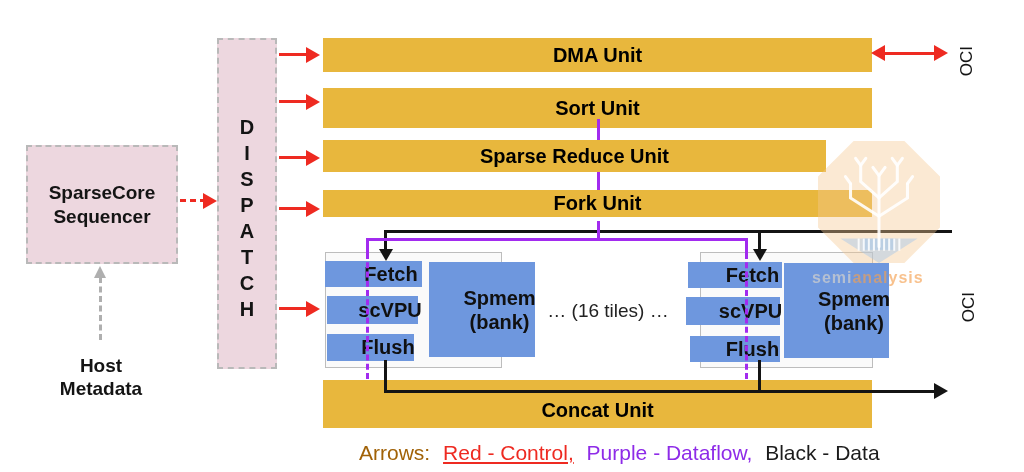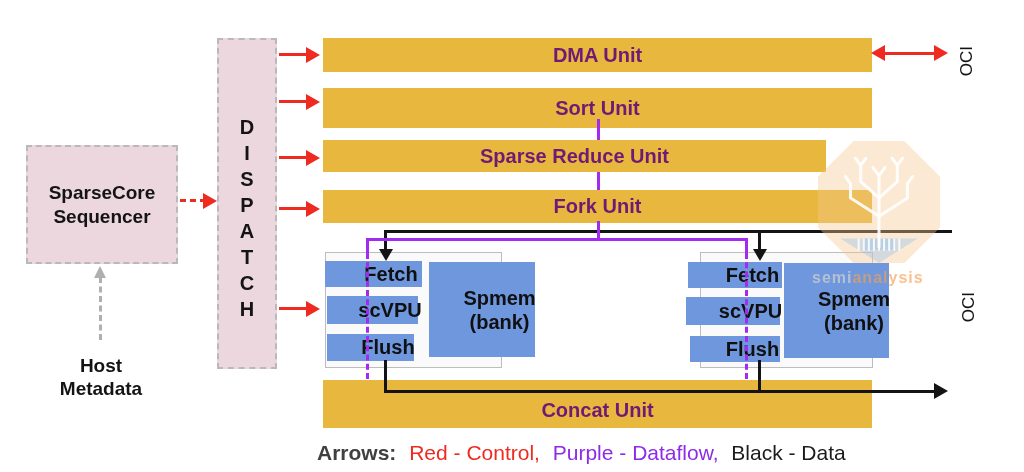--- a/index.html
+++ b/index.html
@@ -10,21 +10,21 @@
   }
   .abs{position:absolute;box-sizing:border-box;}
   
   .pinkbox{background:var(--pink);border:2px dashed #b9b9b9;}
   .seq-label{display:flex;flex-direction:column;align-items:center;justify-content:center;
     width:100%;height:100%;font-weight:bold;font-size:19px;line-height:24px;}
   .dispatch-letters{display:flex;flex-direction:column;align-items:center;justify-content:center;
     width:100%;height:100%;font-weight:bold;font-size:20px;line-height:26px;transform:translateY(14px);}
   
   .bar{background:var(--gold);display:flex;align-items:center;justify-content:center;
-    font-weight:bold;font-size:20px;color:#701a75;z-index:2;}
+    font-weight:bold;font-size:20px;color:#000000;z-index:2;}
   
   .frame{background:#fafafa;border:1px solid #bdbdbd;z-index:3;}
   .bluebox{background:var(--blue);display:flex;align-items:center;justify-content:center;
     font-weight:bold;font-size:20px;color:#101010;z-index:4;padding-left:35px;}
   .spmem{flex-direction:column;line-height:24px;}
   
   .redline{background:var(--red);z-index:6;}
   .reddash{border-top:3px dashed var(--red);background:none;z-index:6;}
   .purpleline{background:var(--purple);z-index:6;}
   .purpledash{border-left:3px dashed var(--purple);background:none;z-index:6;width:0;}
@@ -37,22 +37,22 @@
   .h-down-black{border-top:12px solid var(--line);border-left:7px solid transparent;border-right:7px solid transparent;}
   .h-right-black{border-left:14px solid var(--line);border-top:8px solid transparent;border-bottom:8px solid transparent;}
   .h-up-gray{border-bottom:12px solid var(--gray);border-left:6px solid transparent;border-right:6px solid transparent;}
   
   .vtext{width:50px;height:20px;line-height:20px;text-align:center;font-size:17px;
     transform:rotate(-90deg);z-index:2;color:#141414;}
   
   .ellipsis{font-size:19px;color:#222;text-align:center;z-index:2;}
   .hostmeta{font-weight:bold;font-size:19px;line-height:23px;text-align:center;z-index:2;}
   .legend{font-size:21px;white-space:nowrap;z-index:2;}
-  .legend b{font-weight:bold;color:#404040;}
-  .legend .lg-red{color:var(--red);}
+  .legend b{font-weight:normal;color:#a16207;margin-left:42px;}
+  .legend .lg-red{color:var(--red);text-decoration:underline;}
   .legend .lg-purple{color:var(--legendpurple);}
   .legend .lg-black{color:#1c1c1c;}
   .legend span{margin-left:7px;}
   
   .watermark{z-index:9;pointer-events:none;}
   .wm-text{position:absolute;font-size:16px;font-weight:600;letter-spacing:1px;white-space:nowrap;}
   .wm-semi{color:rgba(205,205,205,0.75);}
   .wm-analysis{color:rgba(244,160,80,0.65);}
 </style>
 </head>
@@ -103,21 +103,21 @@
 
   <div class="abs bar" style="left:323px;top:38px;width:549px;height:34px;">
     <span>DMA Unit</span>
   </div>
   <div class="abs bar" style="left:323px;top:88px;width:549px;height:40px;">
     <span>Sort Unit</span>
   </div>
   <div class="abs bar" style="left:323px;top:140px;width:503px;height:32px;">
     <span>Sparse Reduce Unit</span>
   </div>
-  <div class="abs bar" style="left:323px;top:190px;width:549px;height:33px;">
+  <div class="abs bar" style="left:323px;top:190px;width:549px;height:27px;">
     <span>Fork Unit</span>
   </div>
   <div class="abs bar" style="left:323px;top:380px;width:549px;height:48px;padding-top:12px;">
     <span>Concat Unit</span>
   </div>
 
   <div class="abs redline" style="left:882px;top:52px;width:54px;height:3px;"></div>
   <div class="head h-left-red" style="left:871px;top:45px;"></div>
   <div class="head h-right-red" style="left:934px;top:45px;"></div>
 
@@ -156,20 +156,21 @@
     <span>scVPU</span>
   </div>
   <div class="abs bluebox" style="left:327px;top:334px;width:87px;height:27px;">
     <span>Flush</span>
   </div>
   <div class="abs bluebox spmem" style="left:429px;top:262px;width:106px;height:95px;">
     <span>Spmem</span>
     <span>(bank)</span>
   </div>
 
+  <div class="abs ellipsis" style="left:535px;top:300px;width:146px;">… (16 tiles) …</div>
 
   <div class="abs frame" style="left:700px;top:252px;width:173px;height:116px;"></div>
   <div class="abs bluebox" style="left:688px;top:262px;width:94px;height:26px;">
     <span>Fetch</span>
   </div>
   <div class="abs bluebox" style="left:686px;top:297px;width:94px;height:28px;">
     <span>scVPU</span>
   </div>
   <div class="abs bluebox" style="left:690px;top:336px;width:90px;height:26px;">
     <span>Flush</span>

